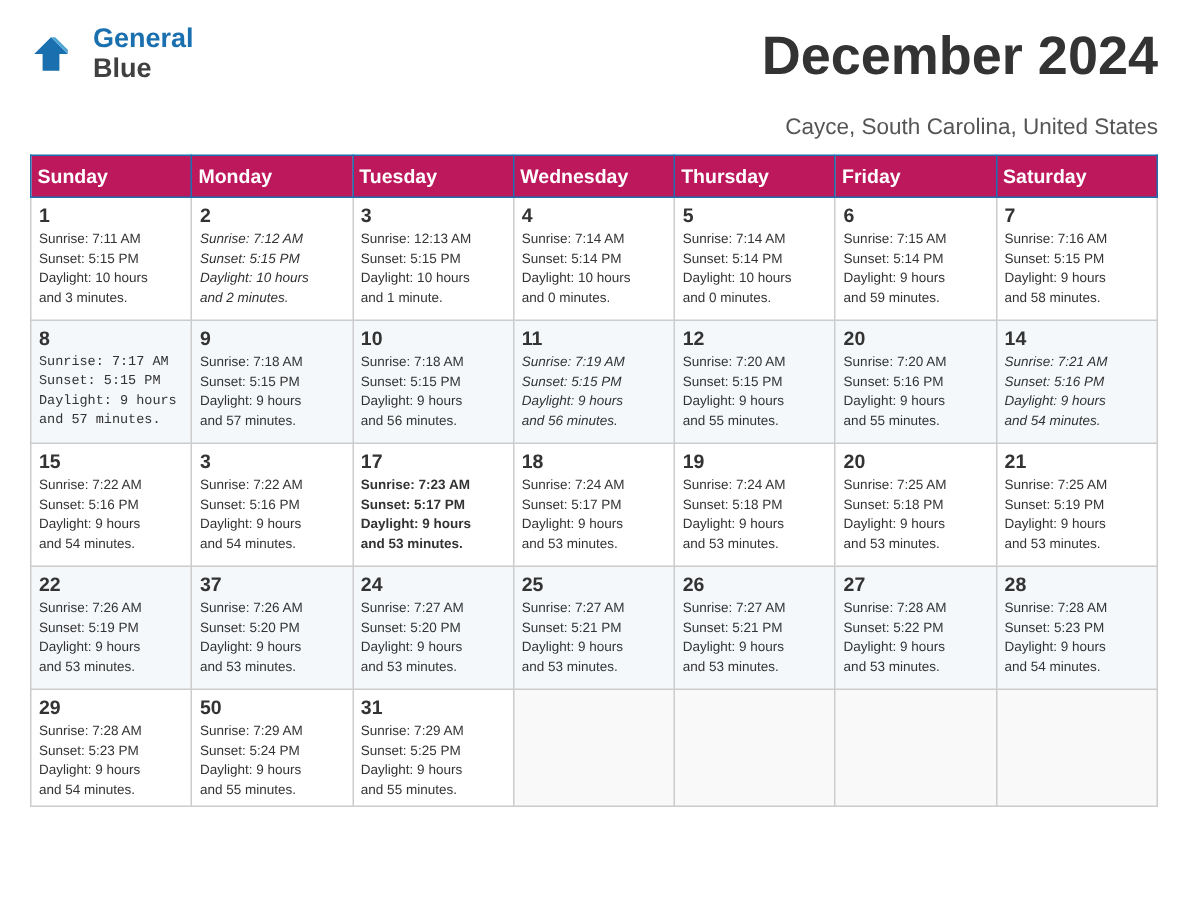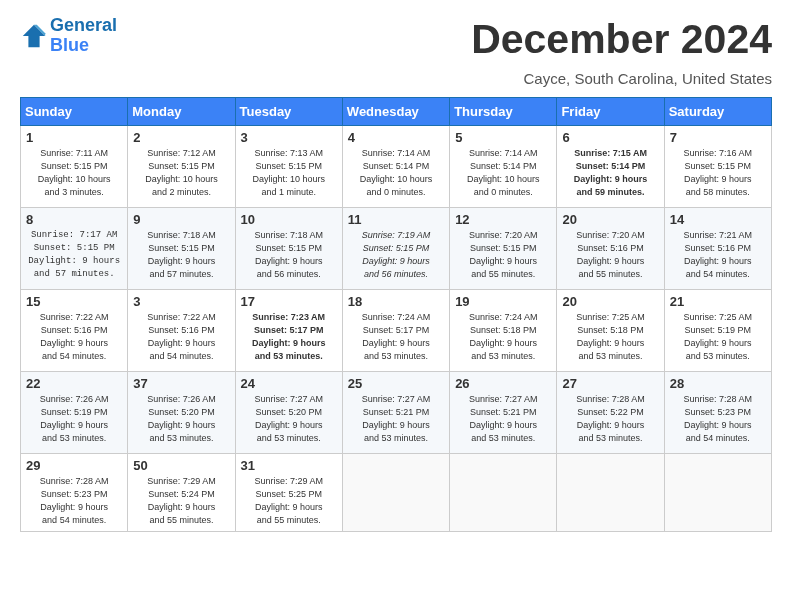--- a/index.html
+++ b/index.html
@@ -15,56 +15,56 @@
     }
     .header-area {
       display: flex;
       justify-content: space-between;
       align-items: flex-start;
       margin-bottom: 10px;
     }
     .logo {
       display: flex;
       align-items: center;
-      gap: 2px;
+      gap: 14px;
     }
     .logo-text {
       font-size: 18px;
       font-weight: bold;
       color: #333;
       line-height: 1.1;
     }
     .logo-text span {
       color: #1a6faf;
     }
     .logo-icon {
       width: 28px;
       height: 28px;
     }
     .title-area {
       text-align: right;
     }
     .calendar-title {
-      font-size: 41px;
+      font-size: 36px;
       font-weight: bold;
       color: #333;
     }
     .calendar-subtitle {
       font-size: 15px;
       color: #555;
-      margin-top: 7px;
+      margin-top: 18px;
       text-align: right;
     }
     table {
       width: 100%;
       border-collapse: collapse;
       table-layout: fixed;
     }
     thead tr th {
-      background-color: #3b82f6;
+      background-color: #be185d;
       color: #fff;
       font-size: 13px;
       font-weight: bold;
       padding: 6px 4px;
       text-align: left;
       border: 1px solid #1a6faf;
     }
     tbody tr td {
       border: 1px solid #ccc;
       vertical-align: top;
@@ -81,42 +81,41 @@
       font-size: 13px;
       font-weight: bold;
       color: #333;
       display: block;
       margin-bottom: 2px;
     }
     .cell-text {
       font-size: 9px;
       line-height: 1.45;
       color: #333;
-      text-align: center;
     }
     td.empty {
       background: #f9f9f9;
     }
     tbody tr:last-child td {
       height: 76px;
     }
   </style>
 </head>
 <body>
 
 <div class="container">
   <div class="header-area">
     <div class="logo">
       <svg class="logo-icon" viewBox="0 0 40 40">
         <polygon points="20,4 36,20 28,20 28,36 12,36 12,20 4,20" fill="#1a6faf"></polygon>
         <polygon points="24,4 36,16 36,20 20,4" fill="#4da3d4"></polygon>
       </svg>
       <div class="logo-text">
         <span>General</span><br>
-        <span style="color:#3b82f6">Blue</span>
+        <span style="color:#404040">Blue</span>
       </div>
     </div>
     <div class="title-area">
       <div class="calendar-title">December 2024</div>
       <div class="calendar-subtitle">Cayce, South Carolina, United States</div>
     </div>
   </div>
 
   <table>
     <thead>
@@ -134,49 +133,49 @@
     <tr>
           <td>
             <span class="day-num">1</span>
             <div class="cell-text" style="white-space: pre-line;">Sunrise: 7:11 AM
 Sunset: 5:15 PM
 Daylight: 10 hours
 and 3 minutes.</div>
           </td>
           <td>
             <span class="day-num">2</span>
-            <div class="cell-text" style="white-space: pre-line;">Sunrise: 7:12 AM
+            <div class="cell-text" style="white-space: pre-line; font-style: italic;">Sunrise: 7:12 AM
 Sunset: 5:15 PM
 Daylight: 10 hours
 and 2 minutes.</div>
           </td>
           <td>
             <span class="day-num">3</span>
-            <div class="cell-text" style="white-space: pre-line;">Sunrise: 7:13 AM
+            <div class="cell-text" style="white-space: pre-line;">Sunrise: 12:13 AM
 Sunset: 5:15 PM
 Daylight: 10 hours
 and 1 minute.</div>
           </td>
           <td>
             <span class="day-num">4</span>
             <div class="cell-text" style="white-space: pre-line;">Sunrise: 7:14 AM
 Sunset: 5:14 PM
 Daylight: 10 hours
 and 0 minutes.</div>
           </td>
           <td>
             <span class="day-num">5</span>
             <div class="cell-text" style="white-space: pre-line;">Sunrise: 7:14 AM
 Sunset: 5:14 PM
 Daylight: 10 hours
 and 0 minutes.</div>
           </td>
           <td>
             <span class="day-num">6</span>
-            <div class="cell-text" style="white-space: pre-line; font-weight: bold;">Sunrise: 7:15 AM
+            <div class="cell-text" style="white-space: pre-line;">Sunrise: 7:15 AM
 Sunset: 5:14 PM
 Daylight: 9 hours
 and 59 minutes.</div>
           </td>
           <td>
             <span class="day-num">7</span>
             <div class="cell-text" style="white-space: pre-line;">Sunrise: 7:16 AM
 Sunset: 5:15 PM
 Daylight: 9 hours
 and 58 minutes.</div>
@@ -220,21 +219,21 @@
           </td>
           <td>
             <span class="day-num">20</span>
             <div class="cell-text" style="white-space: pre-line;">Sunrise: 7:20 AM
 Sunset: 5:16 PM
 Daylight: 9 hours
 and 55 minutes.</div>
           </td>
           <td>
             <span class="day-num">14</span>
-            <div class="cell-text" style="white-space: pre-line;">Sunrise: 7:21 AM
+            <div class="cell-text" style="white-space: pre-line; font-style: italic;">Sunrise: 7:21 AM
 Sunset: 5:16 PM
 Daylight: 9 hours
 and 54 minutes.</div>
           </td>
         </tr>
         <tr>
           <td>
             <span class="day-num">15</span>
             <div class="cell-text" style="white-space: pre-line;">Sunrise: 7:22 AM
 Sunset: 5:16 PM

